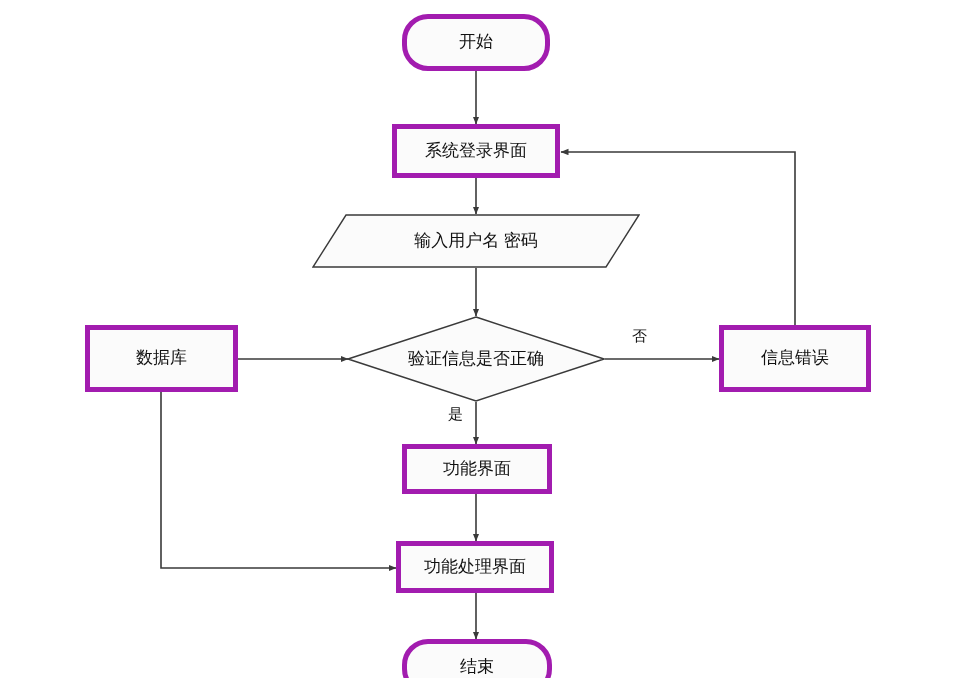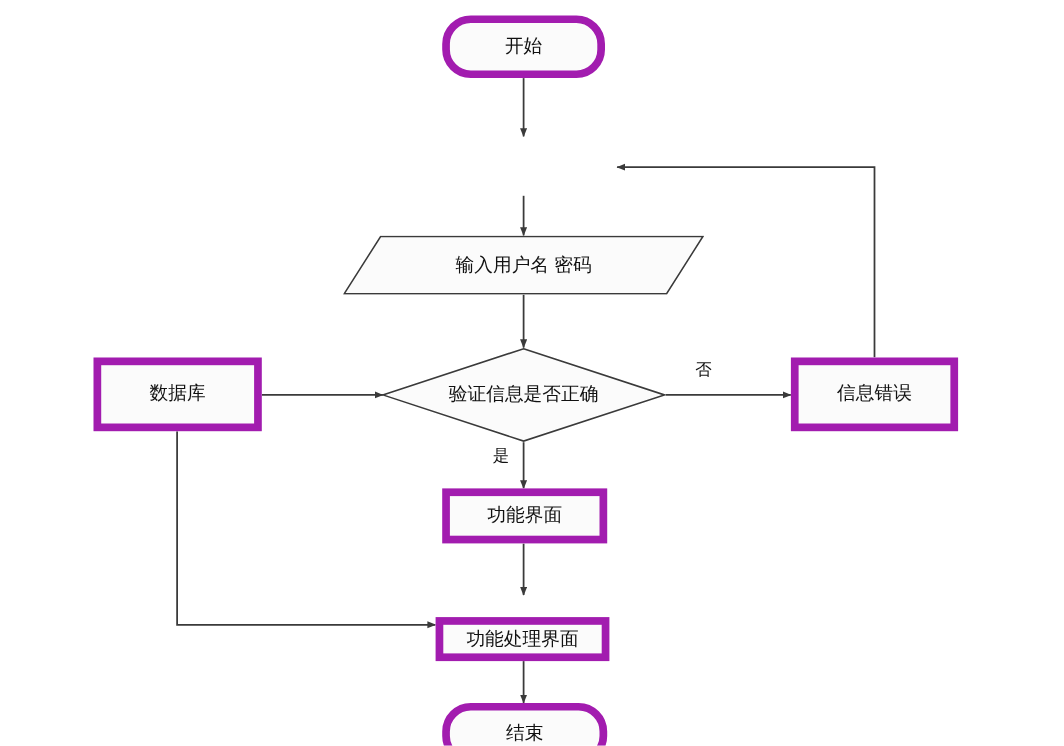--- a/index.html
+++ b/index.html
@@ -21,21 +21,21 @@
     position: absolute;
     box-sizing: border-box;
     display: flex;
     align-items: center;
     justify-content: center;
     color: #111111;
     font-size: 17px;
     line-height: 1.2;
     text-align: center;
     background: #fbfbfb;
-    border: 7px solid #a21caf;
+    border: 5px solid #a21caf;
     white-space: nowrap;
   }
   .node.terminator {
     border-radius: 26px;
     background: #fbfbfb;
   }
   .node.process {
     border-radius: 0;
   }
   .node.parallelogram {
@@ -111,20 +111,23 @@
 
     <path d="M161,392 L161,568 L396,568" fill="none" stroke="#3a3a3a" stroke-width="1.6" marker-end="url(#arrow)"></path>
 
     <line x1="476" y1="593" x2="476" y2="639" stroke="#3a3a3a" stroke-width="1.6" marker-end="url(#arrow)"></line>
   </svg>
 
   <div class="node terminator" style="left:402px; top:14px; width:148px; height:57px;">
     <span>开始</span>
   </div>
 
+  <div class="node process" style="left:392px; top:124px; width:168px; height:54px;">
+    <span>系统登录界面</span>
+  </div>
 
   <div class="node parallelogram" style="left:312px; top:214px; width:328px; height:54px;">
     <svg class="par-shape" viewBox="0 0 328 54" preserveAspectRatio="none">
       <polygon points="34,1 327,1 294,53 1,53" fill="#fbfbfb" stroke="#3a3a3a" stroke-width="1.4"></polygon>
     </svg>
     <span class="par-label">输入用户名 密码</span>
   </div>
 
   <div class="node decision" style="left:347px; top:316px; width:258px; height:86px;align-items:center;">
     <svg class="dec-shape" viewBox="0 0 258 86" preserveAspectRatio="none">
@@ -138,21 +141,21 @@
   </div>
 
   <div class="node process" style="left:719px; top:325px; width:152px; height:67px;font-family:Liberation Serif, serif;">
     <span>信息错误</span>
   </div>
 
   <div class="node process" style="left:402px; top:444px; width:150px; height:50px;">
     <span>功能界面</span>
   </div>
 
-  <div class="node process" style="left:396px; top:541px; width:158px; height:40px;margin-top:20px;">
+  <div class="node process" style="left:396px; top:541px; width:158px; height:52px;">
     <span>功能处理界面</span>
   </div>
 
   <div class="node terminator" style="left:402px; top:639px; width:150px; height:56px;">
     <span>结束</span>
   </div>
 
   <div class="edge-label" style="left:632px; top:327px;">否</div>
 
   <div class="edge-label" style="left:448px; top:405px;">是</div>

